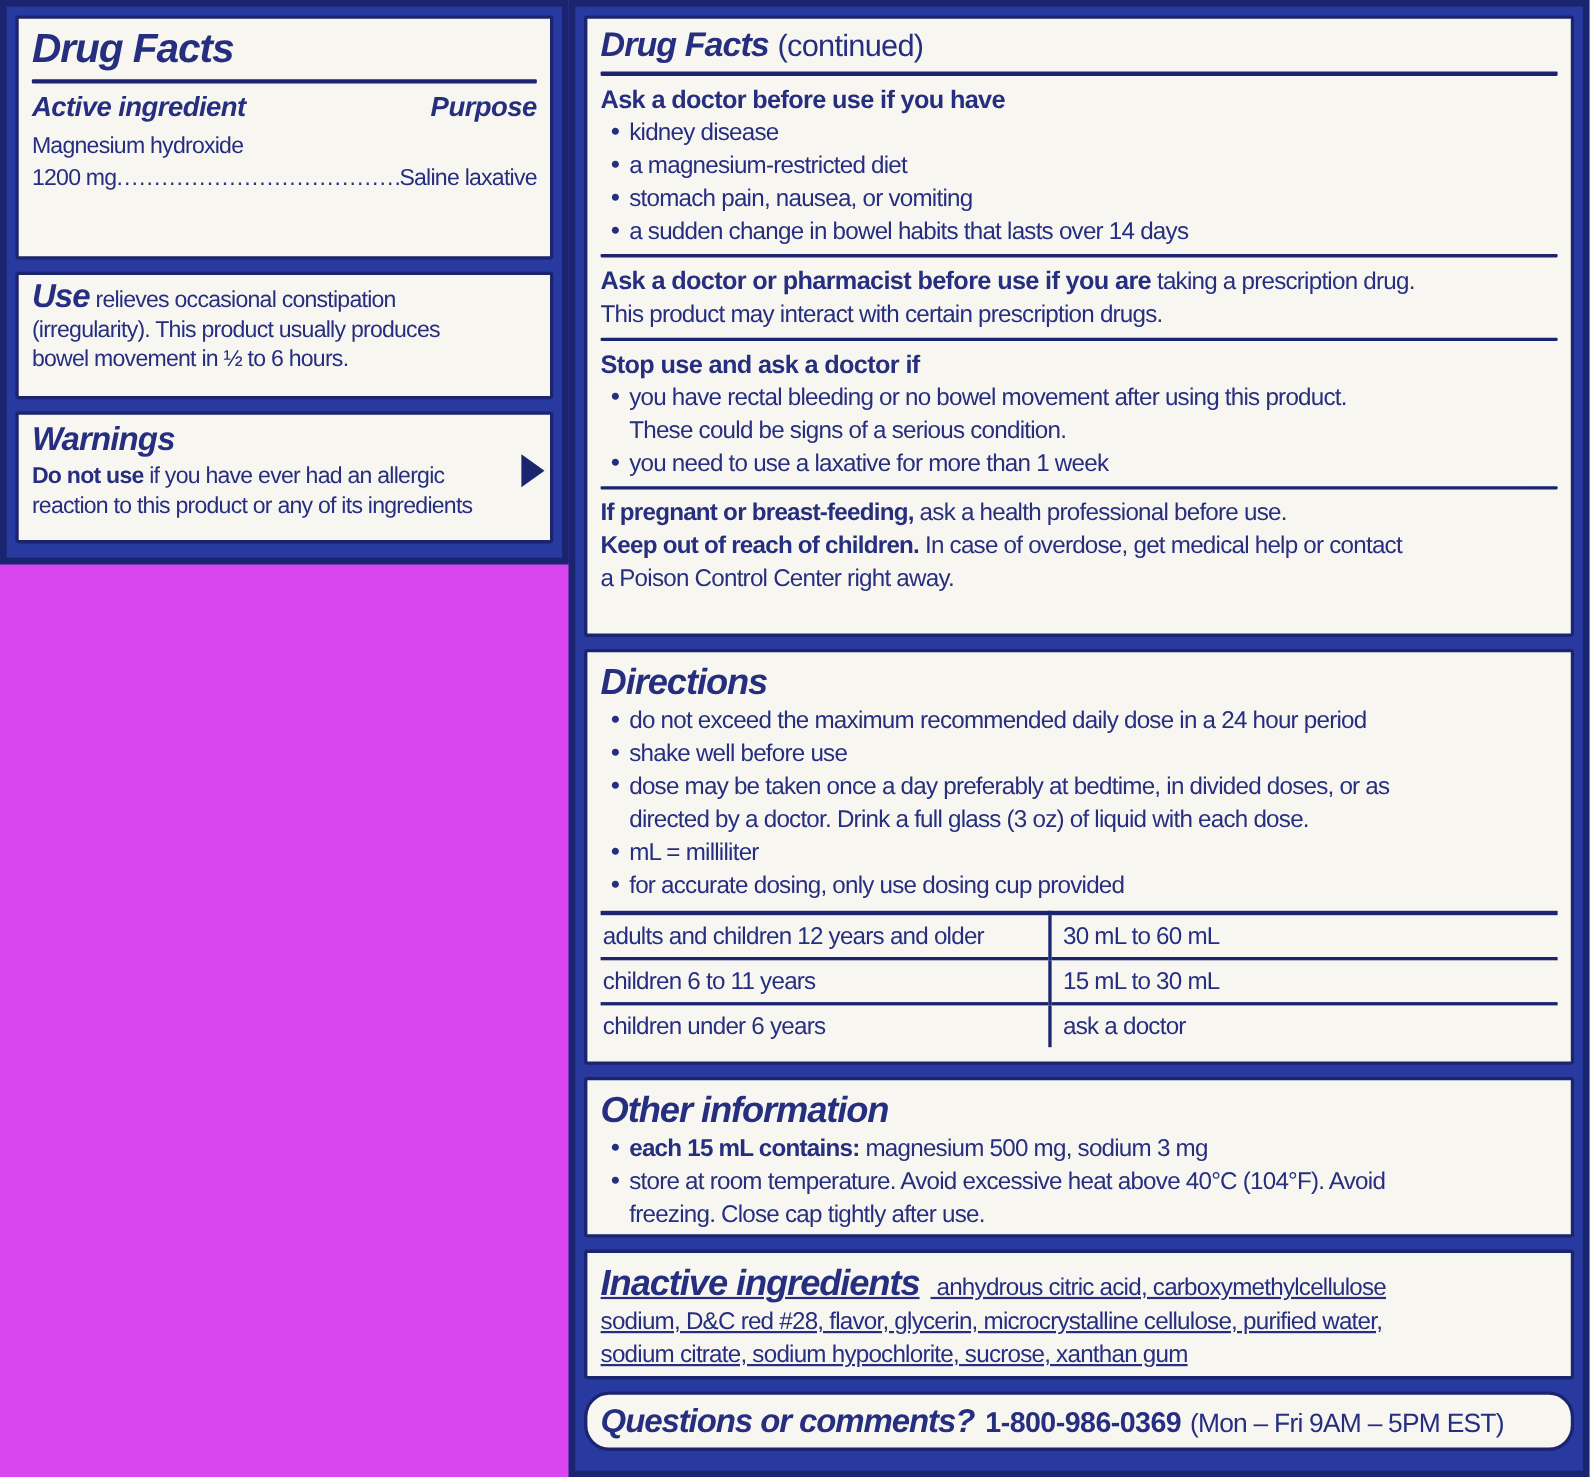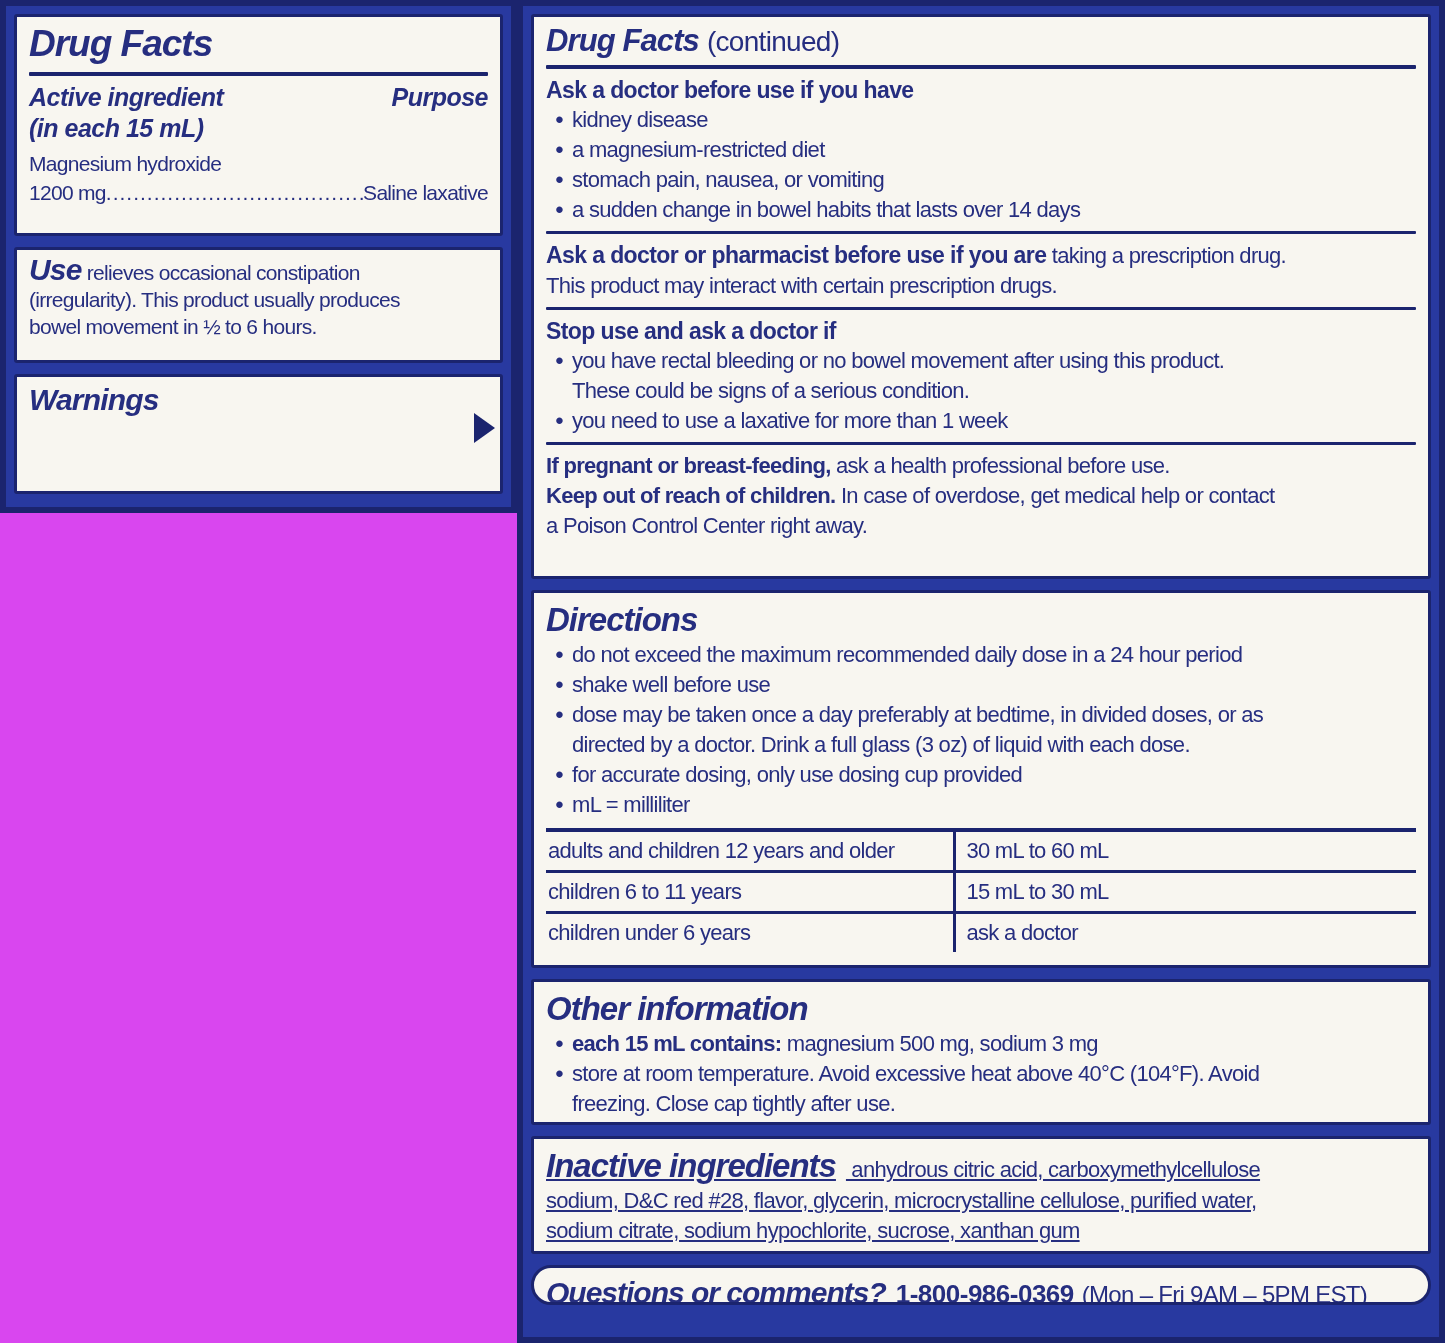--- a/index.html
+++ b/index.html
@@ -69,37 +69,38 @@
 
   <div class="panel" id="left-panel">
 
     <div class="box" style="height:222px;">
       <div class="lt-title">Drug Facts</div>
       <div class="rule thick"></div>
       <div class="ai-row">
         <span class="lt-head">Active ingredient</span>
         <span class="lt-head">Purpose</span>
       </div>
-      <div class="lt-head">(in each 15 mL)</div>
       <div class="lt-body" style="margin-top:6px;">Magnesium hydroxide</div>
       <div class="leader-row" style="margin-top:4px;">
         <span>1200 mg</span>
         <span class="leader">......................................................................</span>
         <span>Saline laxative</span>
       </div>
     </div>
 
     <div class="box" id="box-use" style="height:116px;">
       <p class="lt-body pre" style="margin:0;"><span class="inline-title">Use</span><span> relieves occasional constipation
 (irregularity). This product usually produces
 bowel movement in ½ to 6 hours.</span></p>
     </div>
 
     <div class="box" id="box-warnings" style="height:120px;">
       <div class="inline-title">Warnings</div>
+      <p class="lt-body pre" style="margin:2px 0 0 0;"><b>Do not use</b><span> if you have ever had an allergic
+reaction to this product or any of its ingredients</span></p>
       <div class="arrow"></div>
     </div>
 
   </div>
 
   <div class="panel" id="right-panel">
 
     <div class="box" style="height:565px;">
       <div class="rt-headline">
         <span class="big">Drug Facts</span>
@@ -147,24 +148,24 @@
           <span class="pre">do not exceed the maximum recommended daily dose in a 24 hour period</span>
         </div>
       <div class="li">
           <span class="pre">shake well before use</span>
         </div>
       <div class="li">
           <span class="pre">dose may be taken once a day preferably at bedtime, in divided doses, or as
 directed by a doctor. Drink a full glass (3 oz) of liquid with each dose.</span>
         </div>
       <div class="li">
+          <span class="pre">mL = milliliter</span>
+        </div>
+      <div class="li">
           <span class="pre">for accurate dosing, only use dosing cup provided</span>
-        </div>
-      <div class="li">
-          <span class="pre">mL = milliliter</span>
         </div>
       <table class="dose-table">
         <tbody>
             <tr>
           <td class="who">adults and children 12 years and older</td>
           <td>30 mL to 60 mL</td>
         </tr>
         <tr>
           <td class="who">children 6 to 11 years</td>
           <td>15 mL to 30 mL</td>
@@ -187,20 +188,20 @@
 freezing.  Close cap tightly after use.</span>
         </div>
     </div>
 
     <div class="box" id="box-inactive" style="height:118px;">
       <p class="inactive-flow" style="margin:0;font-size:22px;letter-spacing:-0.7px;line-height:30px;text-decoration:underline;"><span class="big-title">Inactive ingredients</span><span> anhydrous citric acid, carboxymethylcellulose
 sodium, D&amp;C red #28, flavor, glycerin, microcrystalline cellulose, purified water,
 sodium citrate, sodium hypochlorite, sucrose, xanthan gum</span></p>
     </div>
 
-    <div class="box" id="box-questions" style="height:40px;border-radius:23px;">
+    <div class="box" id="box-questions" style="height:54px;border-radius:23px;">
       <span class="q-title">Questions or comments?</span>
       <span class="q-phone">1-800-986-0369</span>
       <span class="q-hours">(Mon – Fri 9AM – 5PM EST)</span>
     </div>
 
   </div>
 </div>
 
 </body></html>

